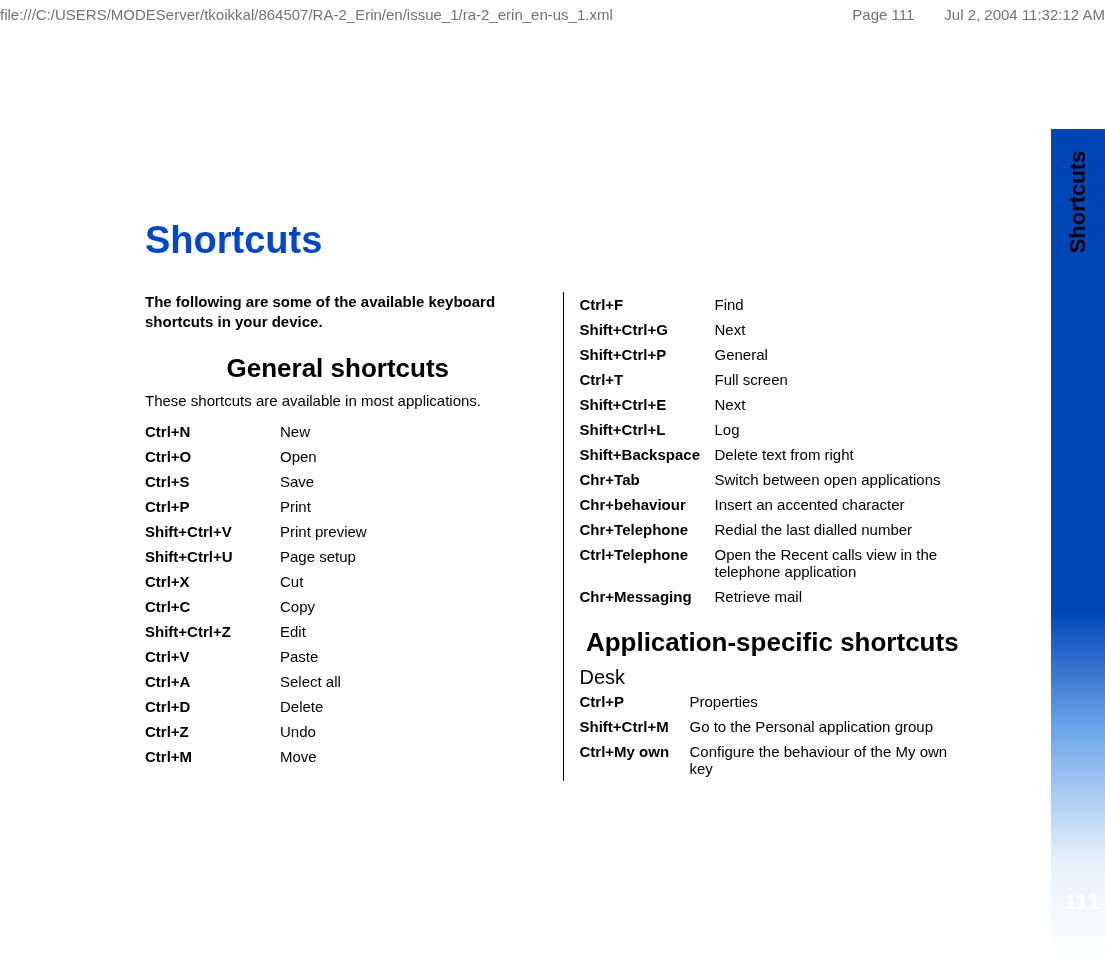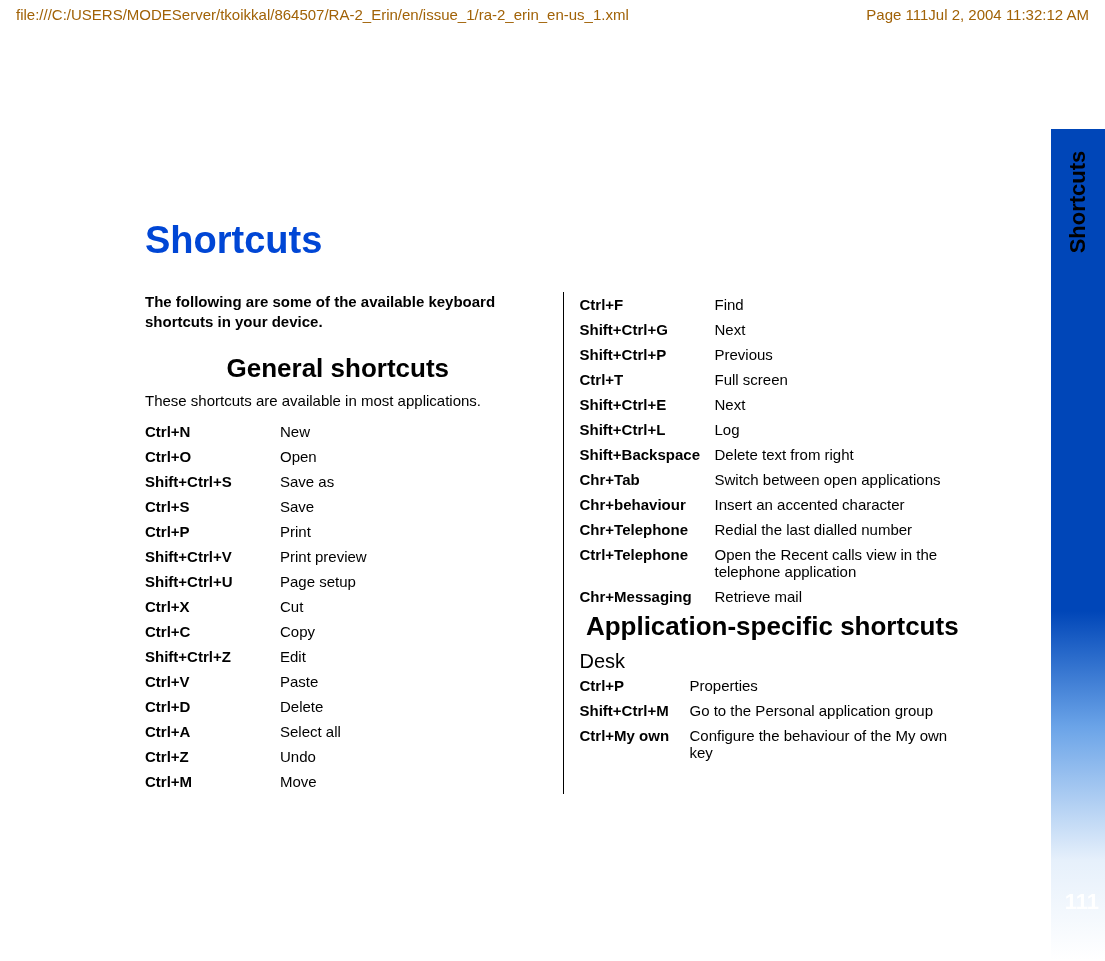--- a/index.html
+++ b/index.html
@@ -7,26 +7,26 @@
       width: 1105px;
       height: 961px;
       font-family: Arial, Helvetica, sans-serif;
       background: #fff;
       position: relative;
       overflow: hidden;
     }
     .header {
       display: flex;
       justify-content: space-between;
-      padding: 6px 16px;
-      font-size: 15px;
-      color: #a16207;
+      padding: 6px 0;
+      font-size: 15px;
+      color: #737373;
     }
     .header-left { }
-    .header-right { display: flex; }
+    .header-right { display: flex; gap: 30px; }
     .page-wrap {
       position: relative;
       width: 100%;
       height: calc(100% - 30px);
     }
     .content {
       position: absolute;
       left: 145px;
       top: 190px;
       width: 820px;
@@ -141,24 +141,20 @@
           <tbody>
               <tr>
                 <td class="key">Ctrl+N</td>
                 <td>New</td>
               </tr>
           <tr>
                 <td class="key">Ctrl+O</td>
                 <td>Open</td>
               </tr>
           <tr>
-                <td class="key">Shift+Ctrl+S</td>
-                <td>Save as</td>
-              </tr>
-          <tr>
                 <td class="key">Ctrl+S</td>
                 <td>Save</td>
               </tr>
           <tr>
                 <td class="key">Ctrl+P</td>
                 <td>Print</td>
               </tr>
           <tr>
                 <td class="key">Shift+Ctrl+V</td>
                 <td>Print preview</td>
@@ -177,26 +173,26 @@
               </tr>
           <tr>
                 <td class="key">Shift+Ctrl+Z</td>
                 <td>Edit</td>
               </tr>
           <tr>
                 <td class="key">Ctrl+V</td>
                 <td>Paste</td>
               </tr>
           <tr>
+                <td class="key">Ctrl+A</td>
+                <td>Select all</td>
+              </tr>
+          <tr>
                 <td class="key">Ctrl+D</td>
                 <td>Delete</td>
-              </tr>
-          <tr>
-                <td class="key">Ctrl+A</td>
-                <td>Select all</td>
               </tr>
           <tr>
                 <td class="key">Ctrl+Z</td>
                 <td>Undo</td>
               </tr>
           <tr>
                 <td class="key">Ctrl+M</td>
                 <td>Move</td>
               </tr>
         </tbody>
@@ -209,21 +205,21 @@
               <tr>
                 <td class="key">Ctrl+F</td>
                 <td>Find</td>
               </tr>
           <tr>
                 <td class="key">Shift+Ctrl+G</td>
                 <td>Next</td>
               </tr>
           <tr>
                 <td class="key">Shift+Ctrl+P</td>
-                <td>Previous</td>
+                <td>General</td>
               </tr>
           <tr>
                 <td class="key">Ctrl+T</td>
                 <td>Full screen</td>
               </tr>
           <tr>
                 <td class="key">Shift+Ctrl+E</td>
                 <td>Next</td>
               </tr>
           <tr>
@@ -250,21 +246,21 @@
                 <td class="key">Ctrl+Telephone</td>
                 <td>Open the Recent calls view in the telephone application</td>
               </tr>
           <tr>
                 <td class="key">Chr+Messaging</td>
                 <td>Retrieve mail</td>
               </tr>
         </tbody>
           </table>
 
-        <h2 class="section-h" style="margin-top:2px">Application-specific shortcuts</h2>
+        <h2 class="section-h" style="margin-top:18px">Application-specific shortcuts</h2>
         <div class="subhead">Desk</div>
         <table class="shortcuts tight">
           <tbody>
               <tr>
                 <td class="key">Ctrl+P</td>
                 <td>Properties</td>
               </tr>
           <tr>
                 <td class="key">Shift+Ctrl+M</td>
                 <td>Go to the Personal application group</td>

